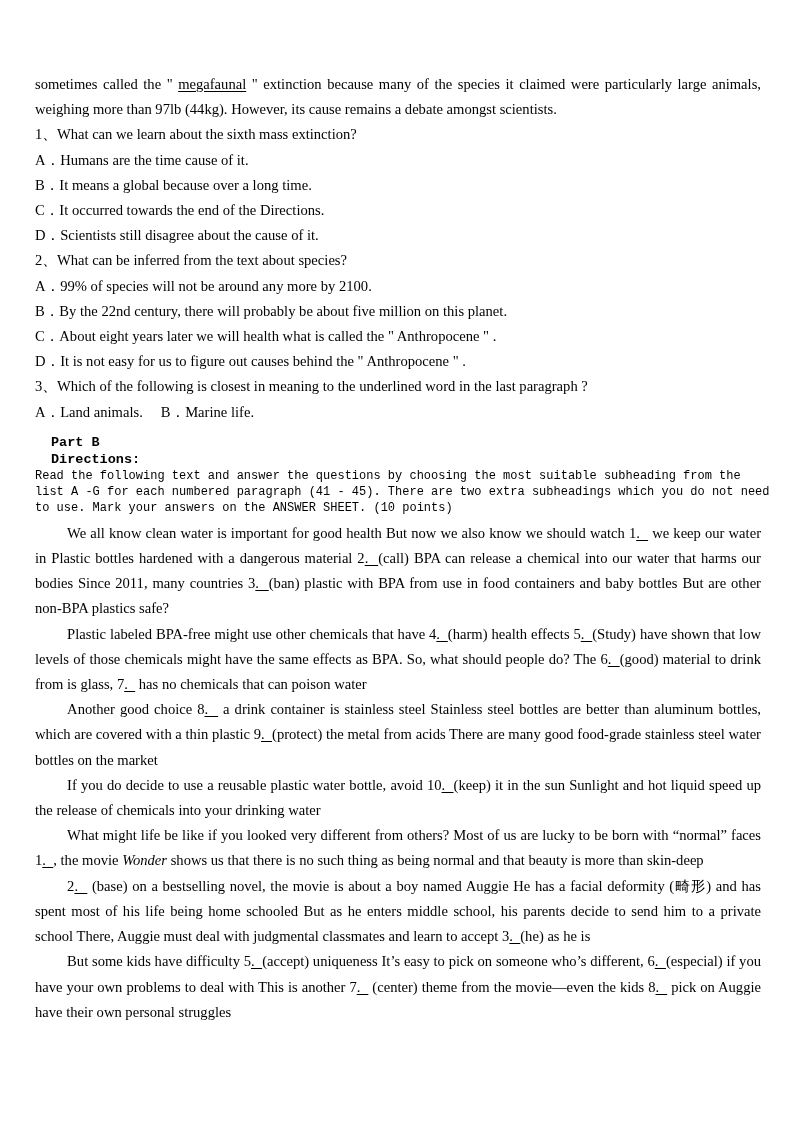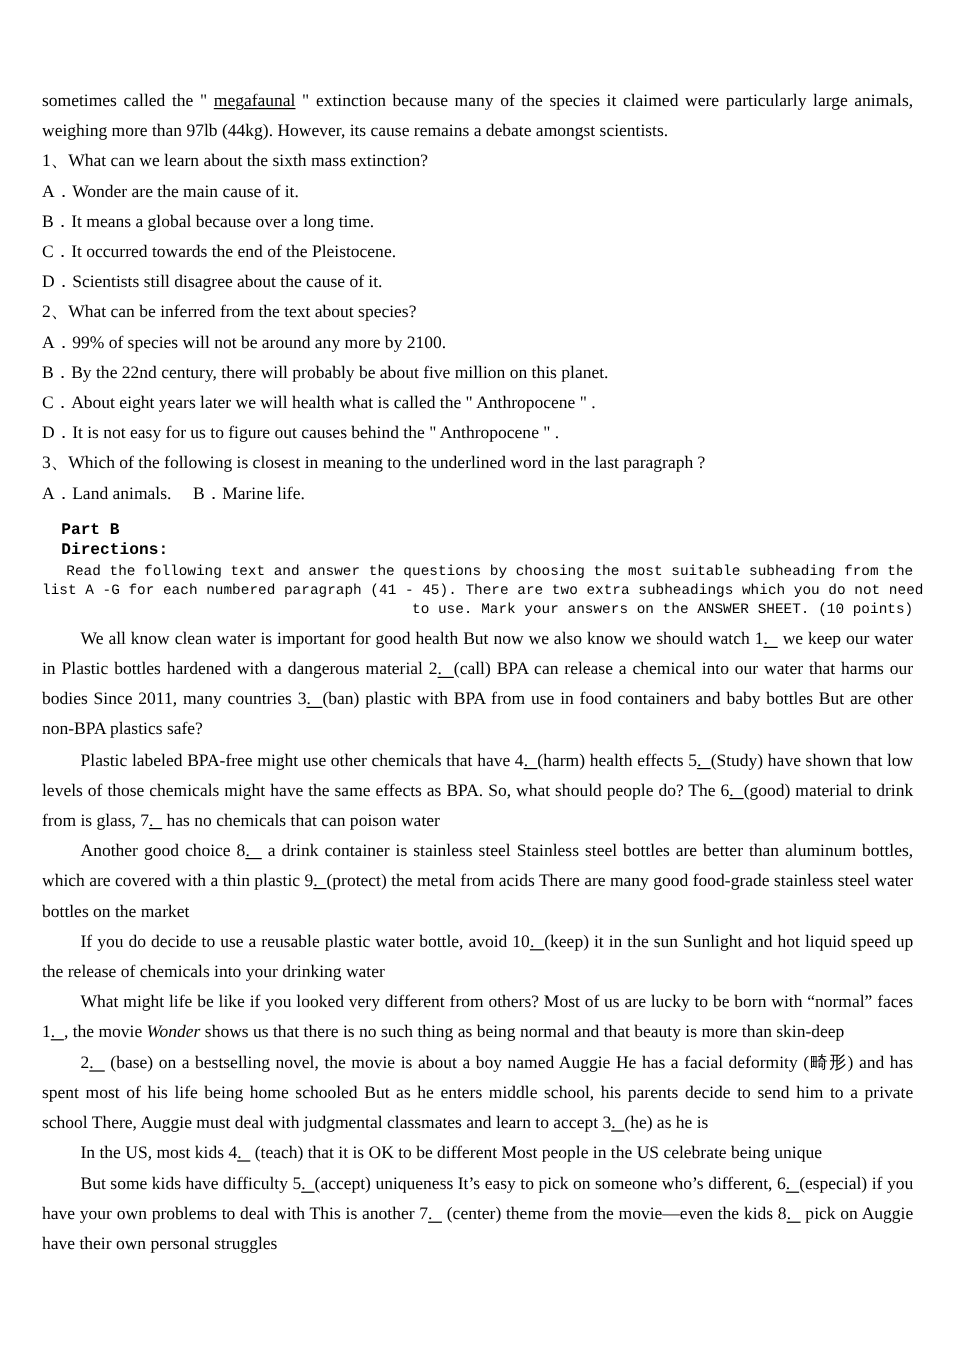--- a/index.html
+++ b/index.html
@@ -50,21 +50,20 @@
     font-weight: bold;
     font-size: 13.5px;
     line-height: 17px;
     white-space: nowrap;
     padding-left: 16px;
   }
   .mono-line {
     font-size: 12px;
     line-height: 16px;
     white-space: nowrap;
-    text-align: right;
   }
   .passage {
     margin-top: 5px;
   }
   .passage p {
     margin: 0;
     text-align: justify;
     text-indent: 2.2em;
   }
 </style>
@@ -72,23 +71,23 @@
 <body>
 
 <div class="page">
 
   <p class="jp"><span>sometimes called the " </span><span class="underline">megafaunal</span><span> " extinction because many of the species it claimed were particularly large animals, weighing more than 97lb (44kg). However, its cause remains a debate amongst scientists.</span></p>
 
   <div>
 
     <div>
       <div class="stem">1、What can we learn about the sixth mass extinction?</div>
-      <div class="optrow"><span class="opt">A．Wonder are the main cause of it.</span></div>
+      <div class="optrow"><span class="opt">A．Humans are the time cause of it.</span></div>
       <div class="optrow"><span class="opt">B．It means a global because over a long time.</span></div>
-      <div class="optrow"><span class="opt">C．It occurred towards the end of the Pleistocene.</span></div>
+      <div class="optrow"><span class="opt">C．It occurred towards the end of the Directions.</span></div>
       <div class="optrow"><span class="opt">D．Scientists still disagree about the cause of it.</span></div>
     </div>
 
     <div>
       <div class="stem">2、What can be inferred from the text about species?</div>
       <div class="optrow"><span class="opt">A．99% of species will not be around any more by 2100.</span></div>
       <div class="optrow"><span class="opt">B．By the 22nd century, there will probably be about five million on this planet.</span></div>
       <div class="optrow"><span class="opt">C．About eight years later we will health what is called the " Anthropocene " .</span></div>
       <div class="optrow"><span class="opt">D．It is not easy for us to figure out causes behind the " Anthropocene " .</span></div>
     </div>
@@ -110,17 +109,16 @@
     <div class="mono-line">to use. Mark your answers on the ANSWER SHEET. (10 points)</div>
   </div>
 
   <div class="passage">
     <p><span>We all know clean water is important for good health But now we also know we should watch 1</span><span class="blank">.&nbsp;&nbsp;</span><span> we keep our water in Plastic bottles hardened with a dangerous material 2</span><span class="blank">.&nbsp;&nbsp;</span><span>(call) BPA can release a chemical into our water that harms our bodies Since 2011, many countries 3</span><span class="blank">.&nbsp;&nbsp;</span><span>(ban) plastic with BPA from use in food containers and baby bottles But are other non-BPA plastics safe?</span></p>
     <p><span>Plastic labeled BPA-free might use other chemicals that have 4</span><span class="blank">.&nbsp;&nbsp;</span><span>(harm) health effects 5</span><span class="blank">.&nbsp;&nbsp;</span><span>(Study) have shown that low levels of those chemicals might have the same effects as BPA.  So, what should people do? The 6</span><span class="blank">.&nbsp;&nbsp;</span><span>(good) material to drink from is glass, 7</span><span class="blank">.&nbsp;&nbsp;</span><span> has no chemicals that can poison water</span></p>
     <p><span>Another good choice 8</span><span class="blank">.&nbsp;&nbsp;</span><span> a drink container is stainless steel Stainless steel bottles are better than aluminum bottles, which are covered with a thin plastic 9</span><span class="blank">.&nbsp;&nbsp;</span><span>(protect) the metal from acids There are many good food-grade stainless steel water bottles on the market</span></p>
     <p><span>If you do decide to use a reusable plastic water bottle, avoid 10</span><span class="blank">.&nbsp;&nbsp;</span><span>(keep) it in the sun Sunlight and hot liquid speed up the release of chemicals into your drinking water</span></p>
     <p><span>What might life be like if you looked very different from others? Most of us are lucky to be born with “normal” faces 1</span><span class="blank">.&nbsp;&nbsp;</span><span>, the movie </span><span class="italic">Wonder</span><span> shows us that there is no such thing as being normal and that beauty is more than skin-deep</span></p>
     <p><span>2</span><span class="blank">.&nbsp;&nbsp;</span><span> (base) on a bestselling novel, the movie is about a boy named Auggie He has a facial deformity (畸形) and has spent most of his life being home schooled But as he enters middle school, his parents decide to send him to a private school There, Auggie must deal with judgmental classmates and learn to accept 3</span><span class="blank">.&nbsp;&nbsp;</span><span>(he) as he is</span></p>
-    <p><span>In the US, most kids 4</span><span class="blank">.&nbsp;&nbsp;</span><span> (teach) that it is OK to be different Most people in the US celebrate being unique</span></p>
     <p><span>But some kids have difficulty 5</span><span class="blank">.&nbsp;&nbsp;</span><span>(accept) uniqueness It’s easy to pick on someone who’s different, 6</span><span class="blank">.&nbsp;&nbsp;</span><span>(especial) if you have your own problems to deal with This is another 7</span><span class="blank">.&nbsp;&nbsp;</span><span> (center) theme from the movie—even the kids 8</span><span class="blank">.&nbsp;&nbsp;</span><span> pick on Auggie have their own personal struggles</span></p>
   </div>
 
 </div>
 
 </body></html>

